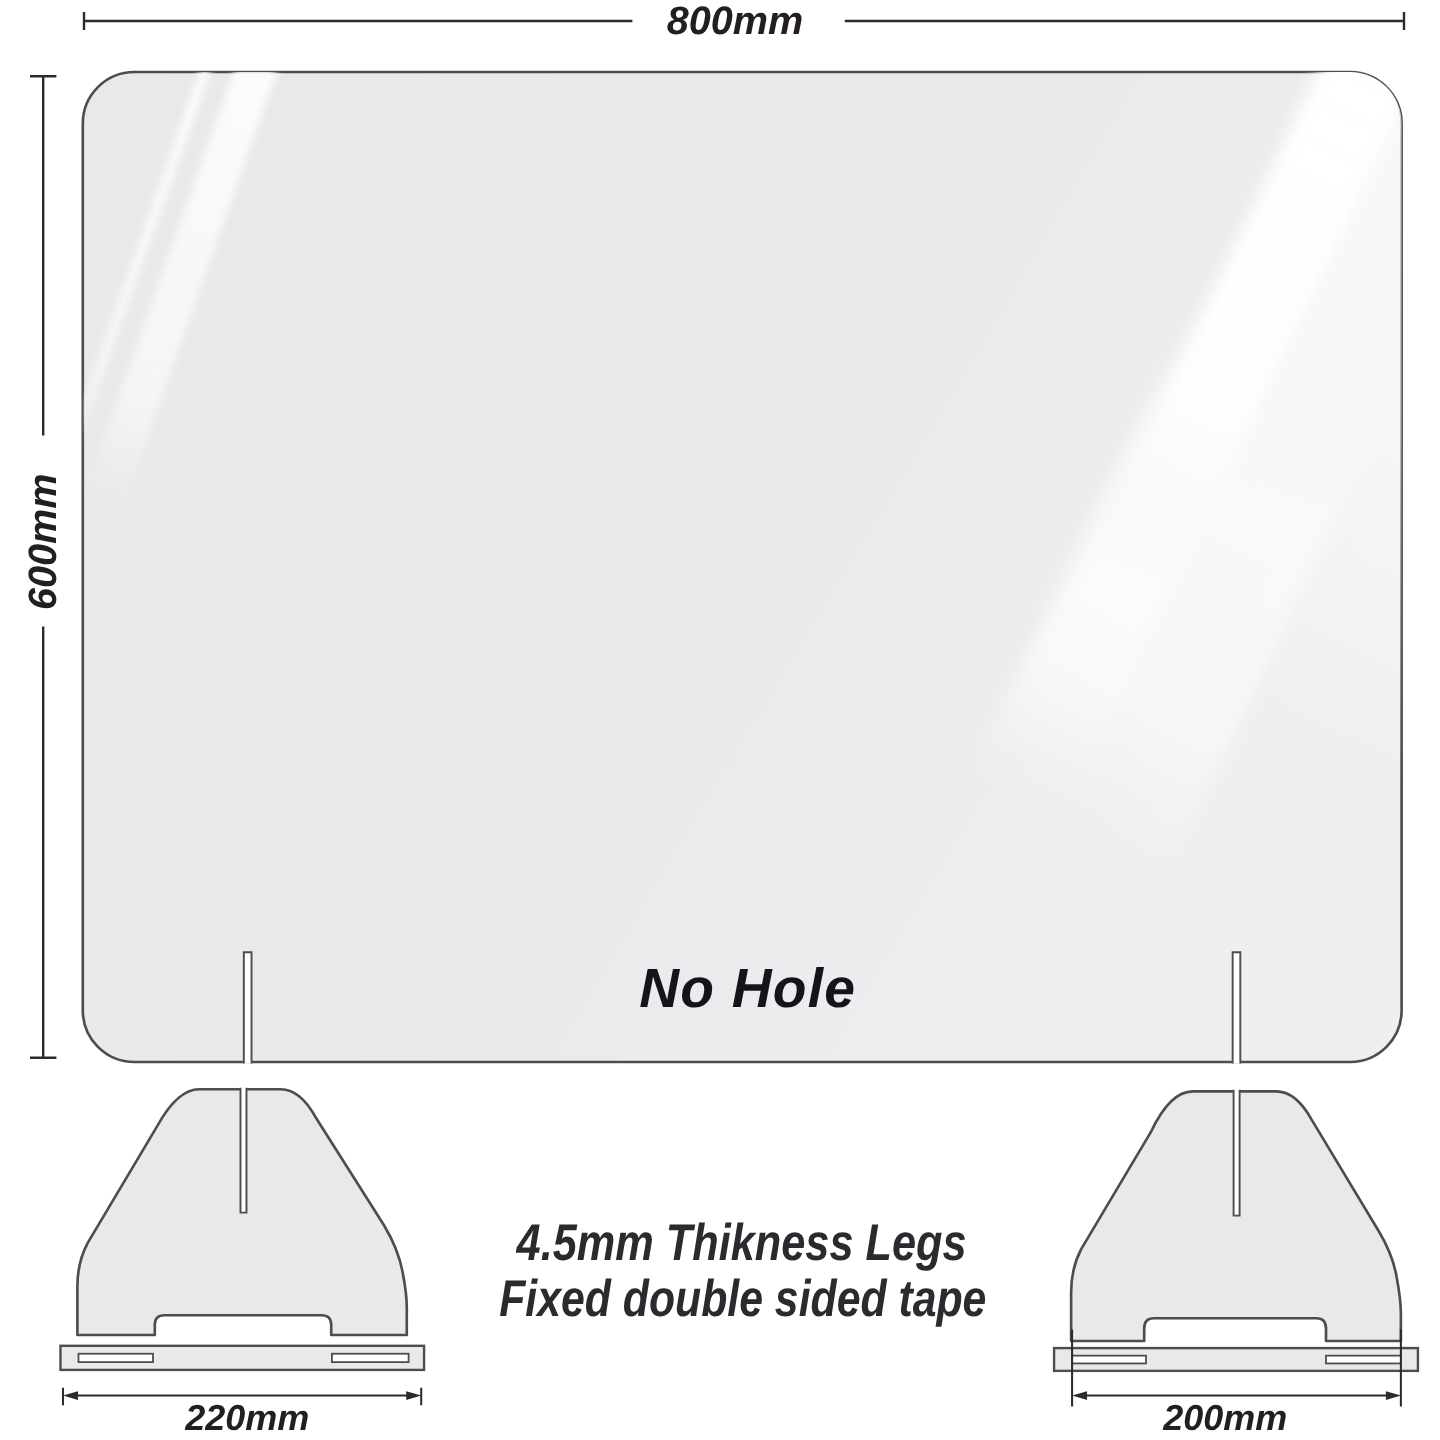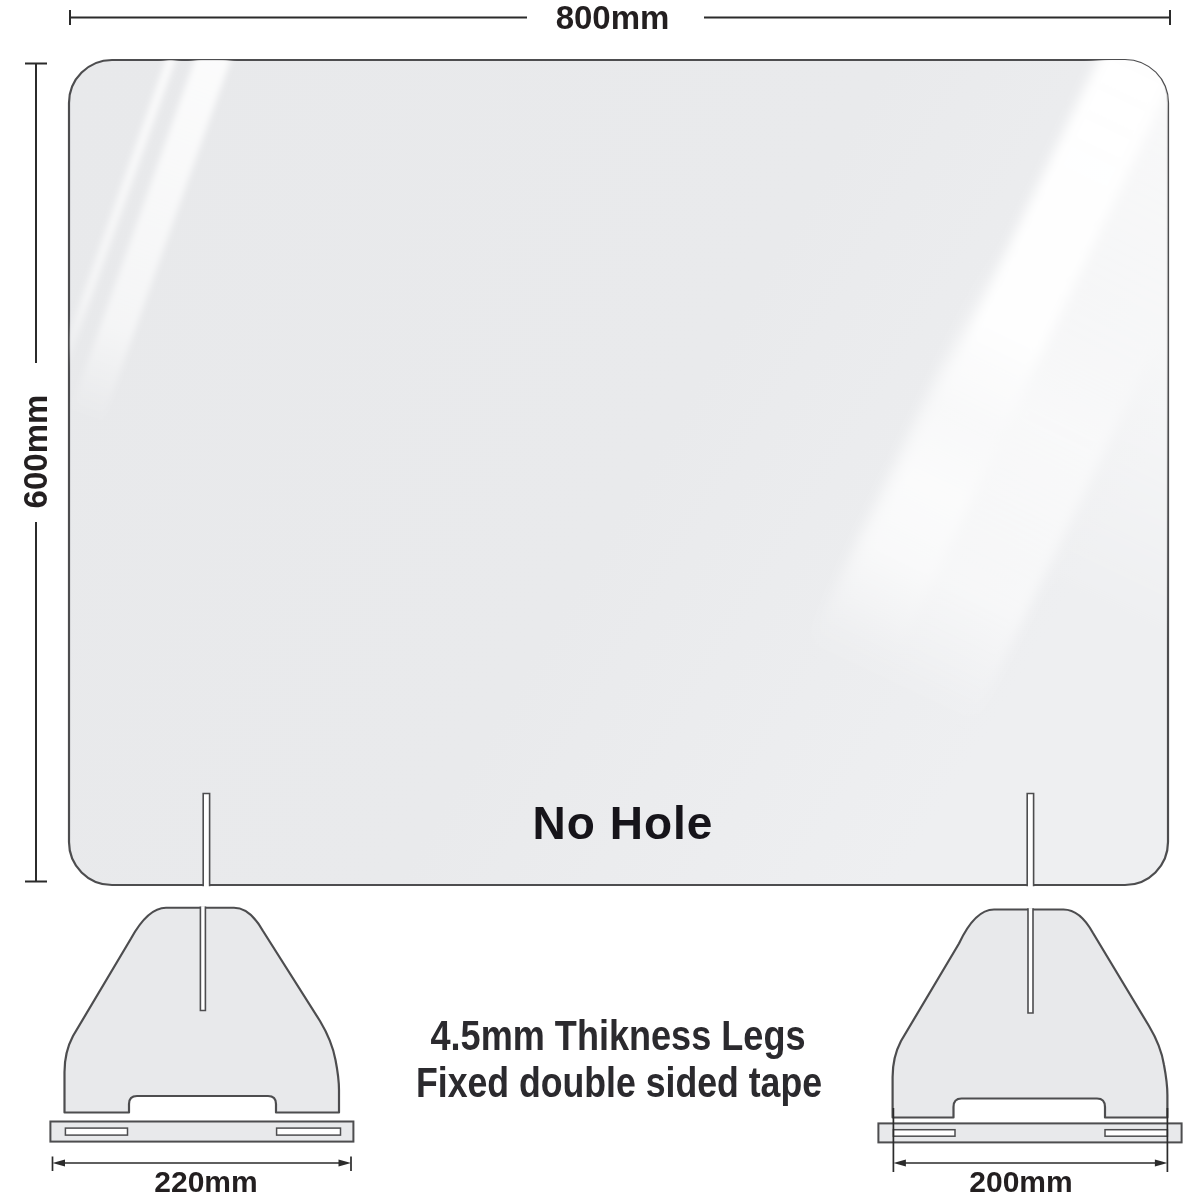--- a/index.html
+++ b/index.html
@@ -1,17 +1,17 @@
 <!DOCTYPE html>
 <html><head>
 <meta charset="utf-8">
 <style>
 html,body{margin:0;padding:0;background:#fff;}
 #stage{position:relative;width:1200px;height:1200px;overflow:hidden;
-  font-family:"Liberation Sans", sans-serif;}
+  font-family:"Liberation Sans", sans-serif;font-style:italic;}
 svg{position:absolute;left:0;top:0;}
 </style>
 </head>
 <body>
 <div id="stage">
 <svg width="1200" height="1200" viewBox="0 0 1200 1200">
   <defs>
     <linearGradient id="panelGrad" x1="0" y1="0" x2="1" y2="0.45">
       <stop offset="0" stop-color="#e8e9eb"></stop>
       <stop offset="0.62" stop-color="#e9eaec"></stop>

